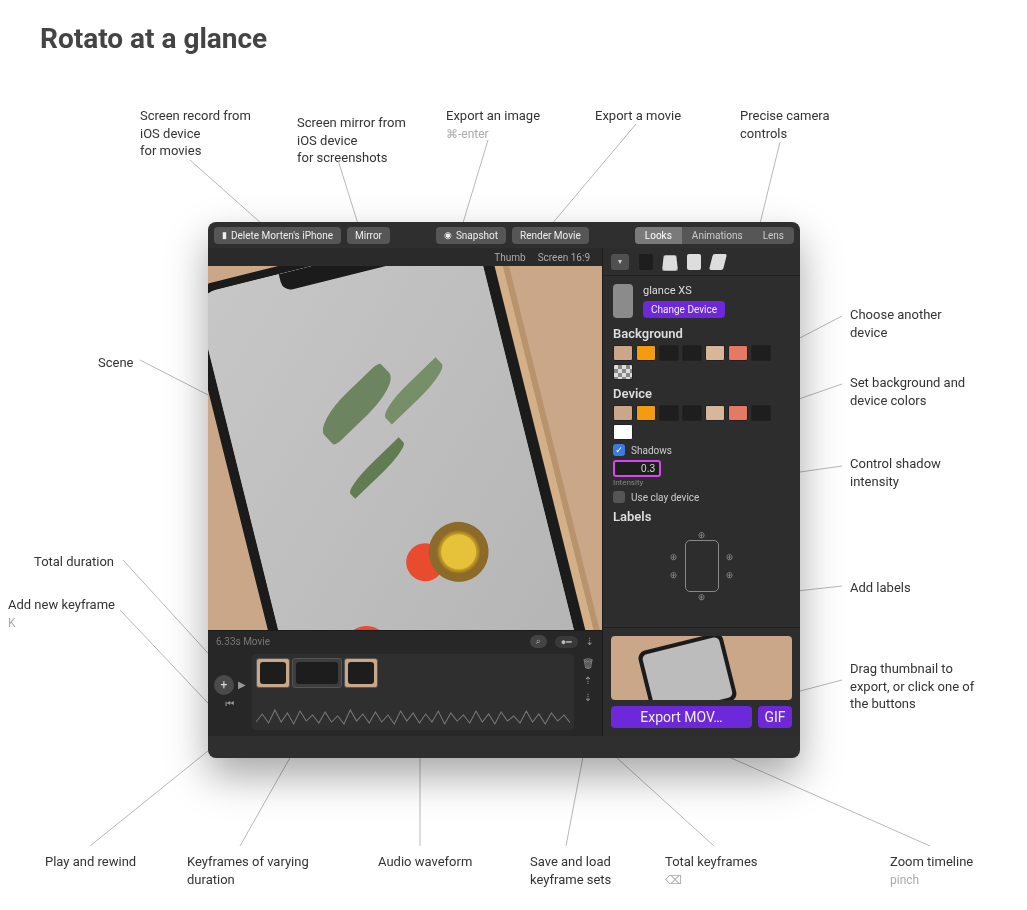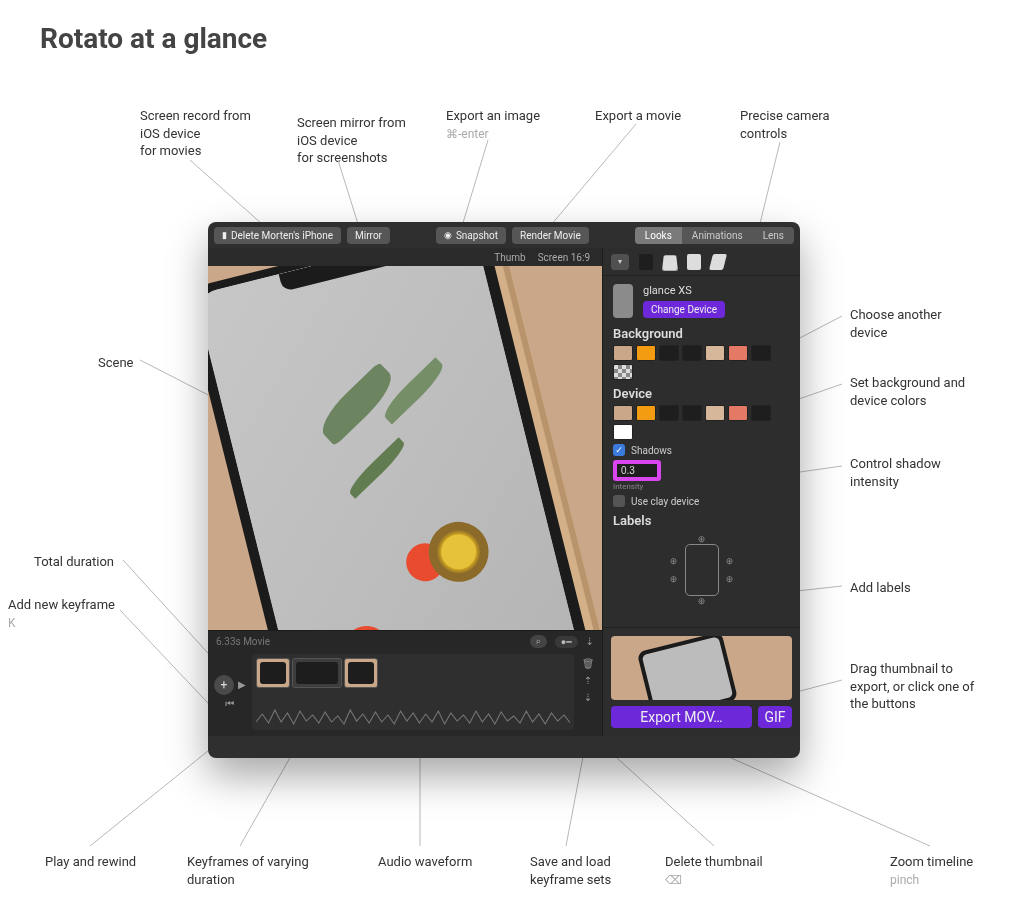--- a/index.html
+++ b/index.html
@@ -335,23 +335,23 @@
   background-position:0 0,4px 4px;
 }
 .row { display:flex; align-items:center; gap:6px; margin:4px 0; }
 .checkbox {
   width:12px; height:12px; border-radius:3px;
   background:#3a7bdc; color:#fff;
   font-size:9px; display:flex; align-items:center; justify-content:center;
 }
 .checkbox.empty { background:#555; }
 .num-input {
-  width:48px; background:#1e1e1e; border:4px solid #d946ef;
+  width:48px; background:#1e1e1e; border:2px solid #d946ef;
   border-radius:3px; padding:1px 4px; color:#ddd; font-size:10px;
-  text-align:left;
+  text-align:right;
 }
 .tiny-label { font-size:8px; color:#888; margin-top:1px; }
 .labels-box {
   margin-top:4px;
   display:flex; align-items:center; justify-content:center;
   padding:6px 0;
 }
 .labels-diagram {
   position:relative;
   width:46px; height:64px;
@@ -421,21 +421,21 @@
 <div class="callout" style="top:579px; left:850px;"><span>Add labels</span></div>
 <div class="callout" style="top:660px; left:850px;"><span style="white-space:pre-line">Drag thumbnail to
 export, or click one of
 the buttons</span></div>
 <div class="callout" style="top:853px; left:45px;"><span>Play and rewind</span></div>
 <div class="callout" style="top:853px; left:187px;"><span style="white-space:pre-line">Keyframes of varying
 duration</span></div>
 <div class="callout" style="top:853px; left:378px;"><span>Audio waveform</span></div>
 <div class="callout" style="top:853px; left:530px;"><span style="white-space:pre-line">Save and load
 keyframe sets</span></div>
-<div class="callout" style="top:853px; left:665px;"><span>Delete thumbnail</span><br><span class="sub">⌫</span></div>
+<div class="callout" style="top:853px; left:665px;"><span>Total keyframes</span><br><span class="sub">⌫</span></div>
 <div class="callout" style="top:853px; left:890px;"><span>Zoom timeline</span><br><span class="sub">pinch</span></div>
 
 <svg class="lines">
   <line x1="190" y1="160" x2="298" y2="256"></line>
   <line x1="338" y1="160" x2="368" y2="256"></line>
   <line x1="488" y1="140" x2="453" y2="256"></line>
   <line x1="636" y1="124" x2="525" y2="256"></line>
   <line x1="780" y1="142" x2="752" y2="256"></line>
   <line x1="140" y1="360" x2="218" y2="400"></line>
   <line x1="842" y1="316" x2="796" y2="340"></line>

